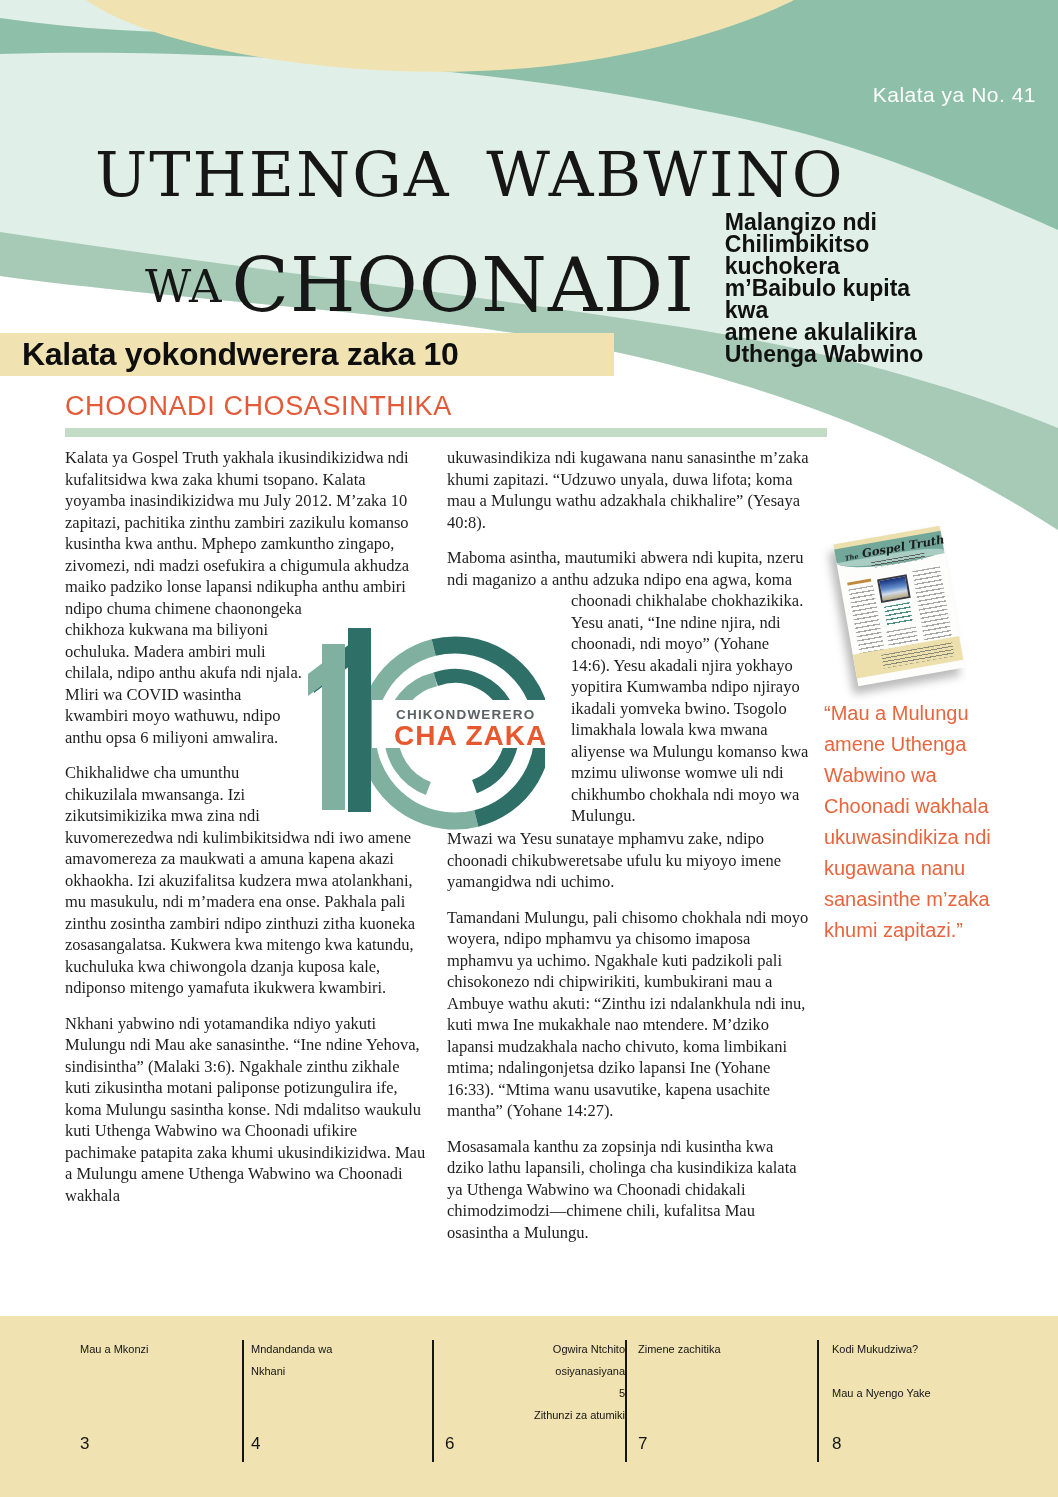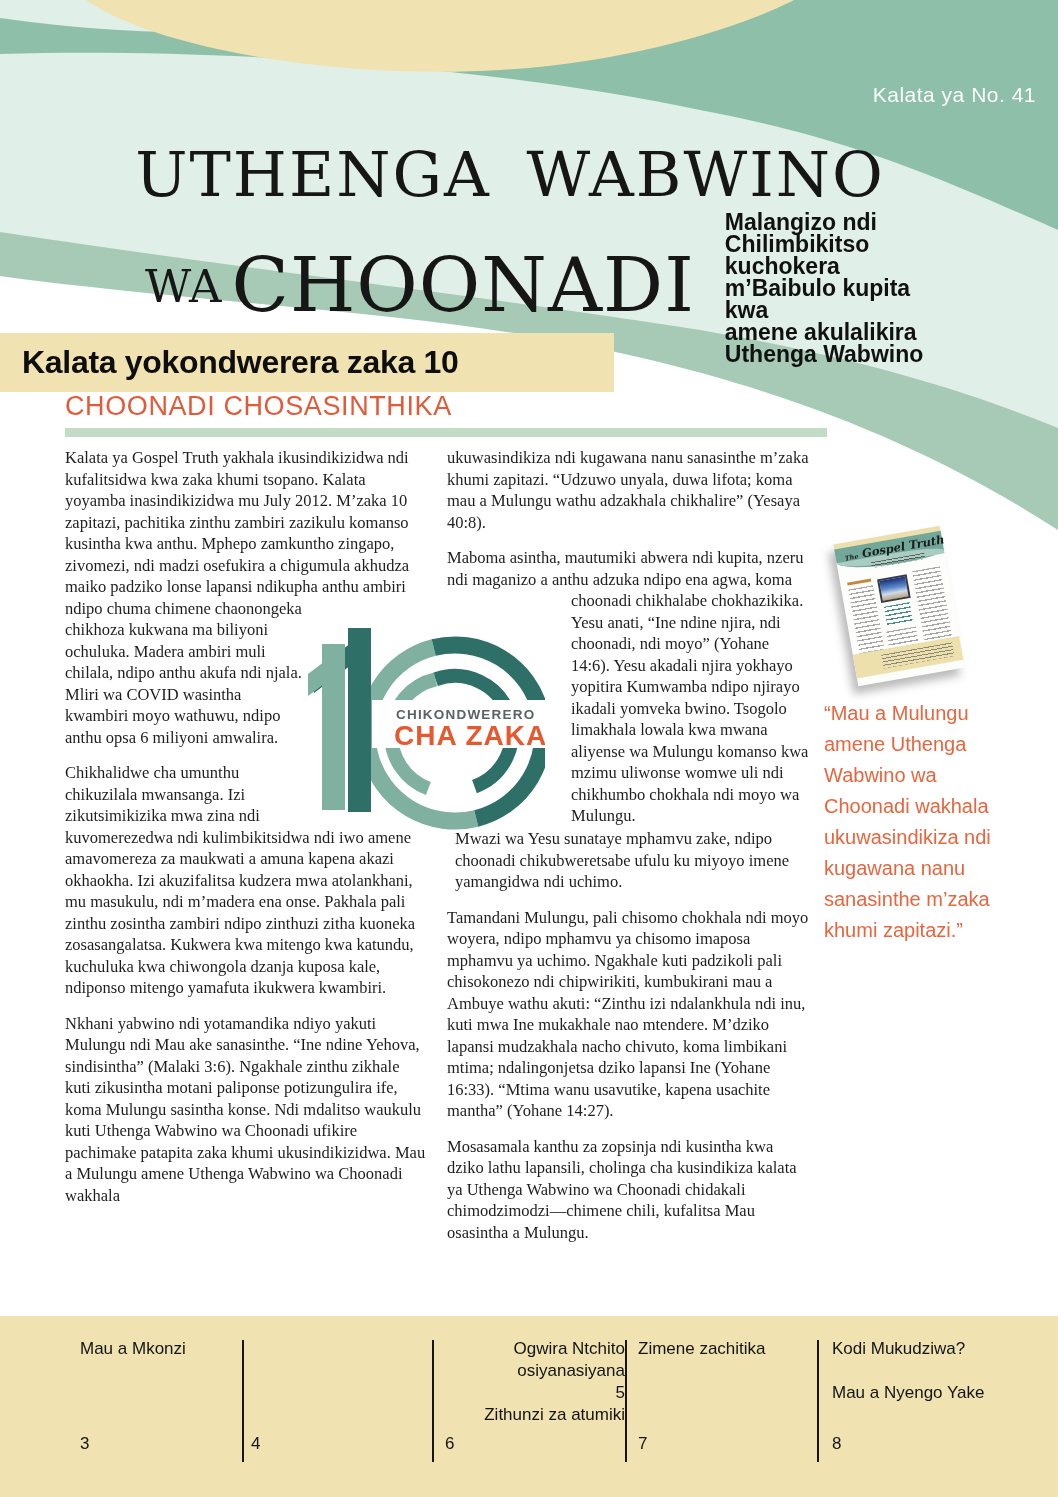--- a/index.html
+++ b/index.html
@@ -11,50 +11,50 @@
   
   .header-svg { position:absolute; left:0; top:0; width:1058px; height:580px; display:block; }
   .issue-no {
     position:absolute; top:83px; right:22px;
     font-size:21px; letter-spacing:0.5px; color:#fdfdfd;
   }
   
   .masthead { position:absolute; left:95px; top:142px; width:830px; color:#161616; }
   .m1 {
     font-family:"DejaVu Serif", serif; font-size:62px; line-height:1.05;
-    letter-spacing:2px; word-spacing:14px; text-align:center; white-space:nowrap;
+    letter-spacing:2px; word-spacing:14px; white-space:nowrap;
   }
   .m2row { display:flex; align-items:center; margin-left:50px; margin-top:0px; }
   .wa { font-family:"DejaVu Serif", serif; font-size:45px; }
   .m2 { font-family:"DejaVu Serif", serif; font-size:75px; line-height:0.95; margin-left:10px; letter-spacing:1px; }
   .tagline {
     margin-left:30px; font-weight:bold; font-size:23px; line-height:22px;
     white-space:pre-line; padding-top:4px; color:#111;
   }
   
   .banner {
-    position:absolute; left:0; top:333px; width:614px; height:59px;
+    position:absolute; left:0; top:333px; width:614px; height:43px;
     background:#f0e3b1; display:flex; align-items:center;
     padding-left:22px; box-sizing:border-box;
   }
   .banner-label { font-size:32px; font-weight:bold; color:#0e0e0e; letter-spacing:-0.3px; }
   .article-title {
     position:absolute; left:65px; top:391px; margin:0;
     font-size:27px; font-weight:400; color:#e45a39; letter-spacing:0.6px;
   }
   .title-rule { position:absolute; left:65px; top:428px; width:762px; height:9px; background:#c3dcc5; }
   
   .col { position:absolute; top:447px; width:362px; z-index:1;
          font-family:"Liberation Serif", serif; font-size:16.5px; line-height:21.5px; color:#1e1e1e; }
   .col1 { left:65px; }
   .col2 { left:447px; }
   .col p { margin:0 0 14px 0; }
   .cut-r { float:right; width:122px; height:222px; }
   .cut-l { float:left; width:124px; height:238px; }
-  .block-cont { display:block; clear:left;margin-left:8px; }
+  .block-cont { display:block; clear:left; }
   
   .logo10 { position:absolute; left:308px; top:616px; width:237px; height:225px; z-index:2; }
   .logo10 svg { display:block; width:237px; height:225px; }
   
   .thumb {
     position:absolute; left:845px; top:534px; width:108px; height:144px;
     background:#fdfdfb; transform:rotate(-10deg);
     box-shadow:-6px 7px 9px rgba(60,60,60,0.35); z-index:2;
   }
   .t-top { position:absolute; left:0; top:0; right:0; height:12px; background:#ecdfae; }
@@ -102,21 +102,21 @@
   }
   .fcol { position:relative; box-sizing:border-box; padding-top:22px; height:100%; }
   .fcol:nth-child(1) { width:242px; padding-left:80px; }
   .fcol:nth-child(2) { width:190px; padding-left:9px; }
   .fcol:nth-child(3) { width:193px; padding-left:13px;text-align:right; }
   .fcol:nth-child(4) { width:192px; padding-left:13px; }
   .fcol:nth-child(5) { width:228px; padding-left:15px; }
   .fcol + .fcol::before {
     content:""; position:absolute; left:0; top:24px; width:2px; height:122px; background:#161616;
   }
-  .flabel { font-size:17px; line-height:22px; white-space:pre-line; }
+  .flabel { font-size:11px; line-height:22px; white-space:pre-line; }
   .fpage { position:absolute; top:118px; font-size:17px; }
   .fcol:nth-child(1) .fpage { left:80px; }
   .fcol:nth-child(2) .fpage { left:9px; }
   .fcol:nth-child(3) .fpage { left:13px; }
   .fcol:nth-child(4) .fpage { left:13px; }
   .fcol:nth-child(5) .fpage { left:15px; }
 </style>
 </head>
 <body>
 
@@ -200,20 +200,22 @@
   </div>
 
   <div class="pullquote">“Mau a Mulungu amene Uthenga Wabwino wa Choonadi wakhala ukuwasindikiza ndi kugawana nanu sanasinthe m’zaka khumi zapitazi.”</div>
 
   <div class="footer">
     <div class="fcol">
       <div class="flabel">Mau a Mkonzi</div>
       <div class="fpage">3</div>
     </div>
     <div class="fcol">
+      <div class="flabel">Mndandanda wa
+Nkhani</div>
       <div class="fpage">4</div>
     </div>
     <div class="fcol">
       <div class="flabel">Ogwira Ntchito
 osiyanasiyana
 5
 Zithunzi za atumiki</div>
       <div class="fpage">6</div>
     </div>
     <div class="fcol">

